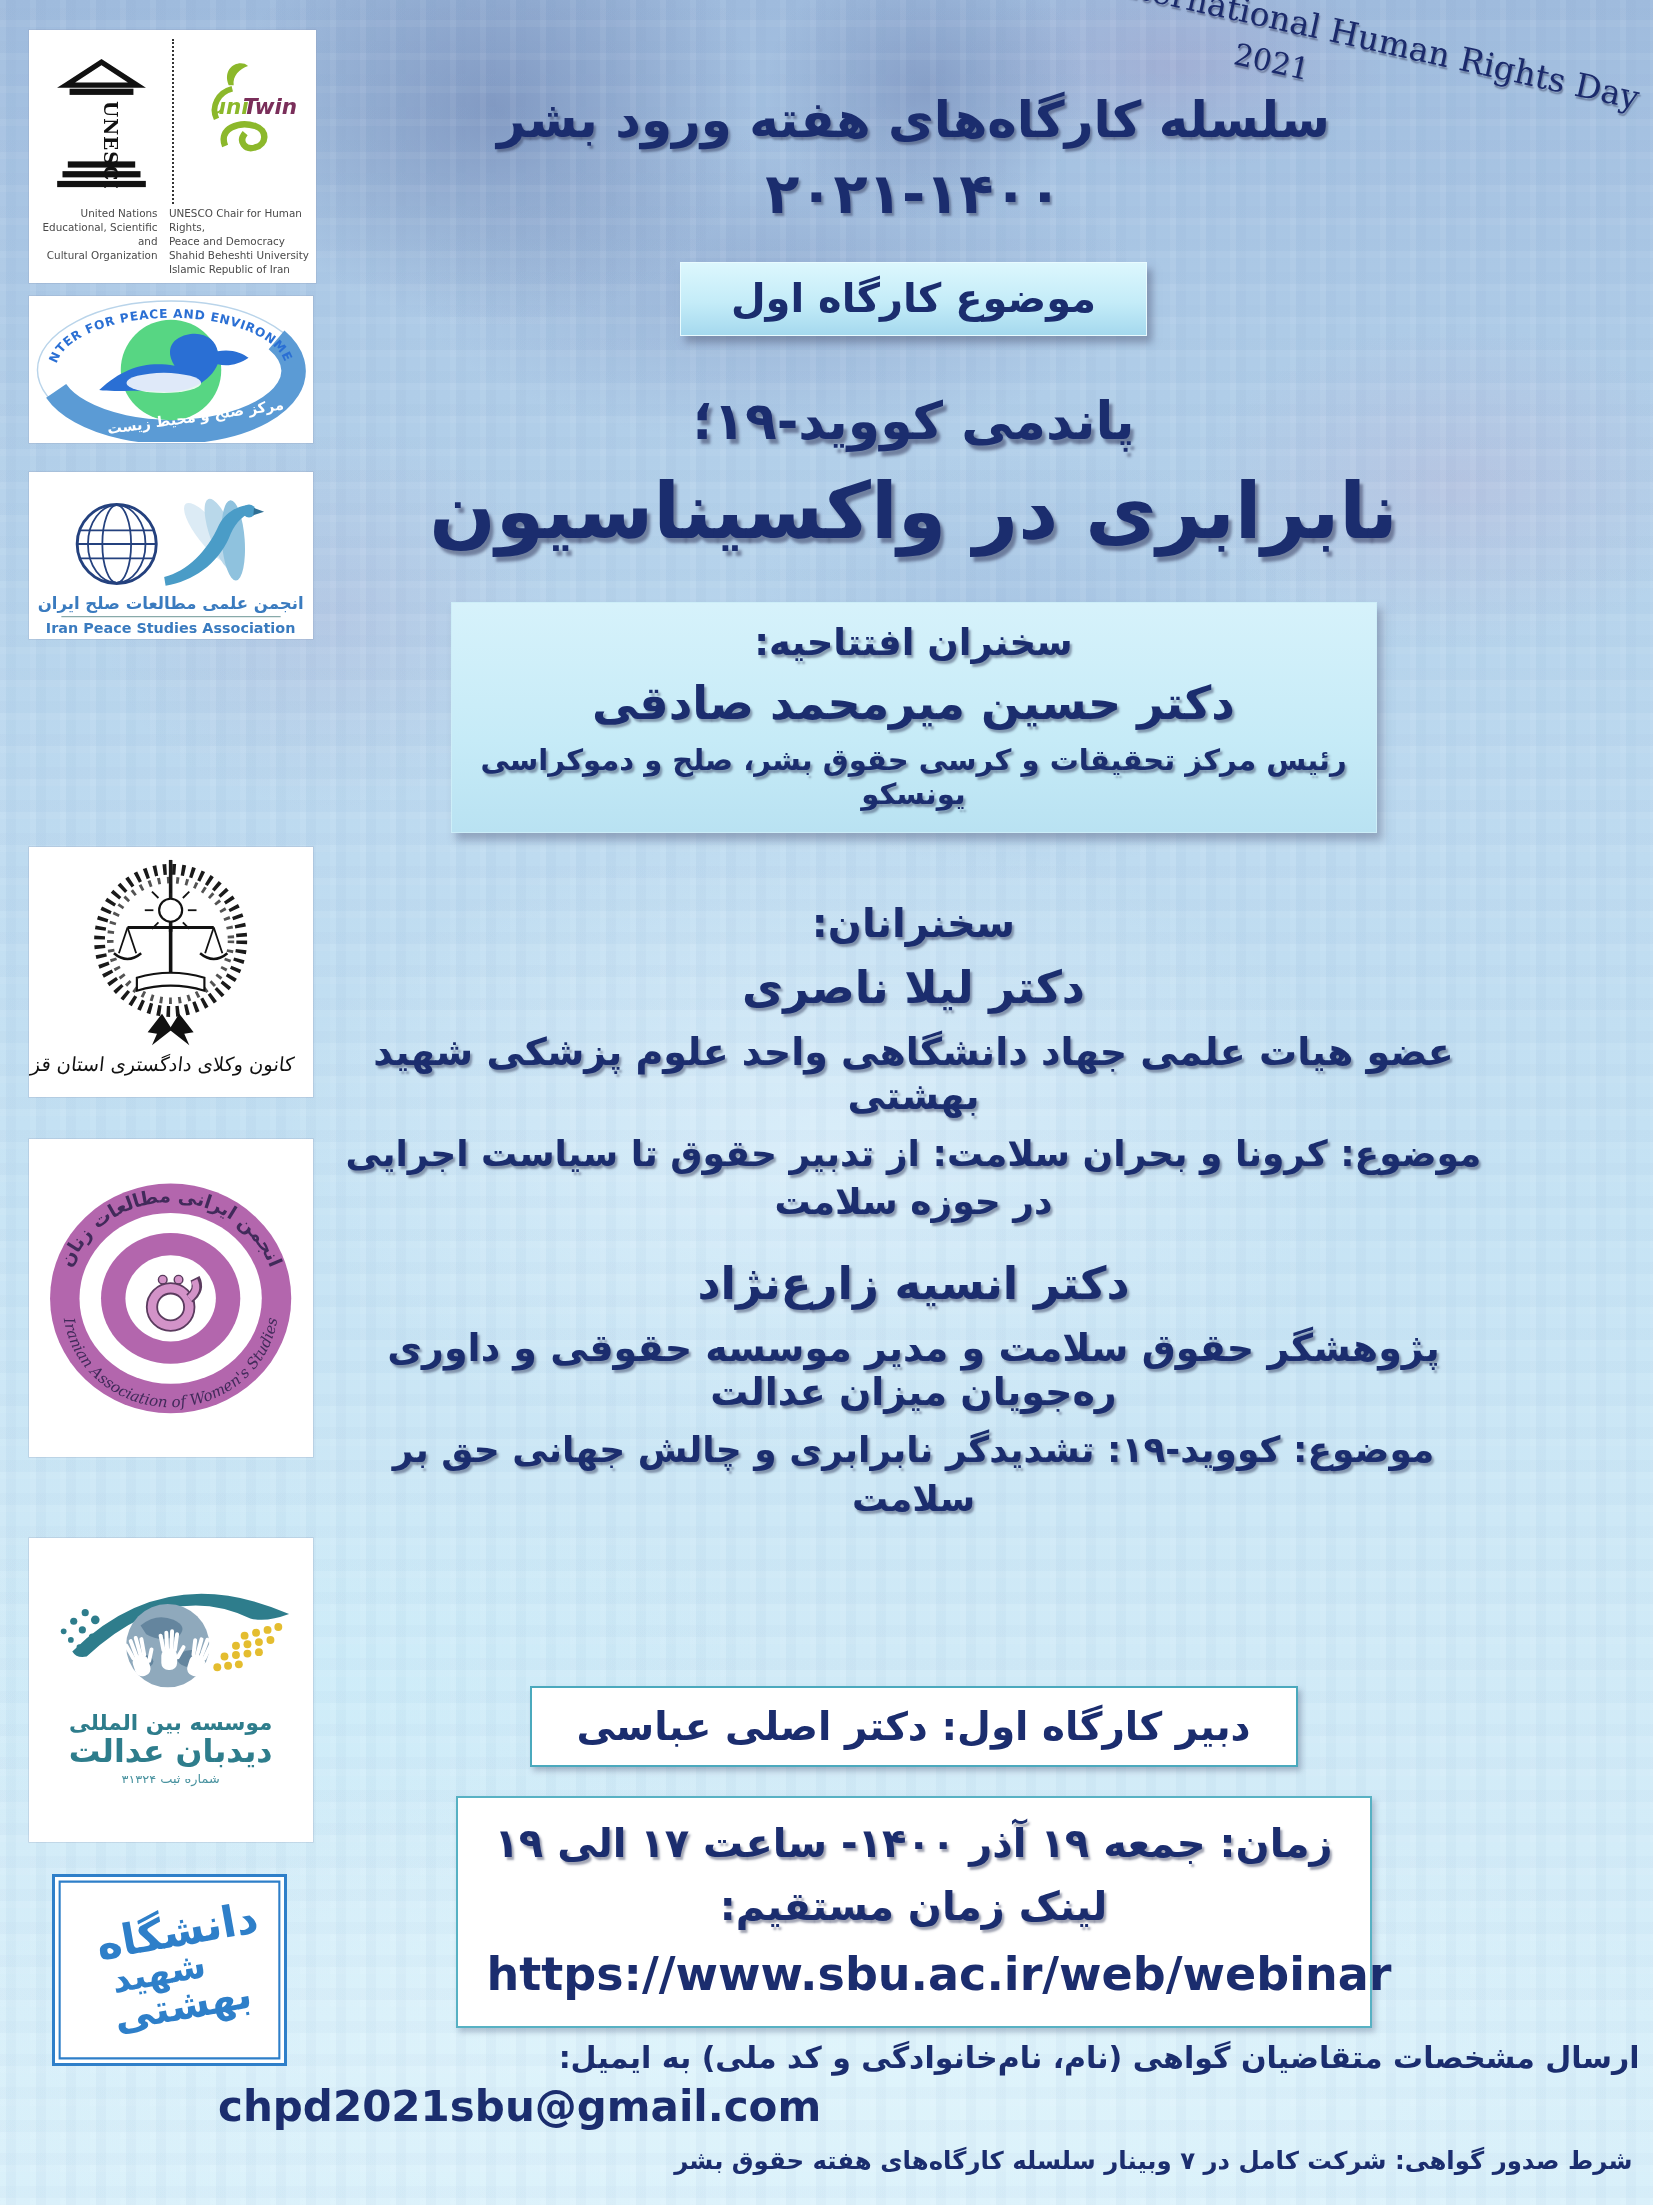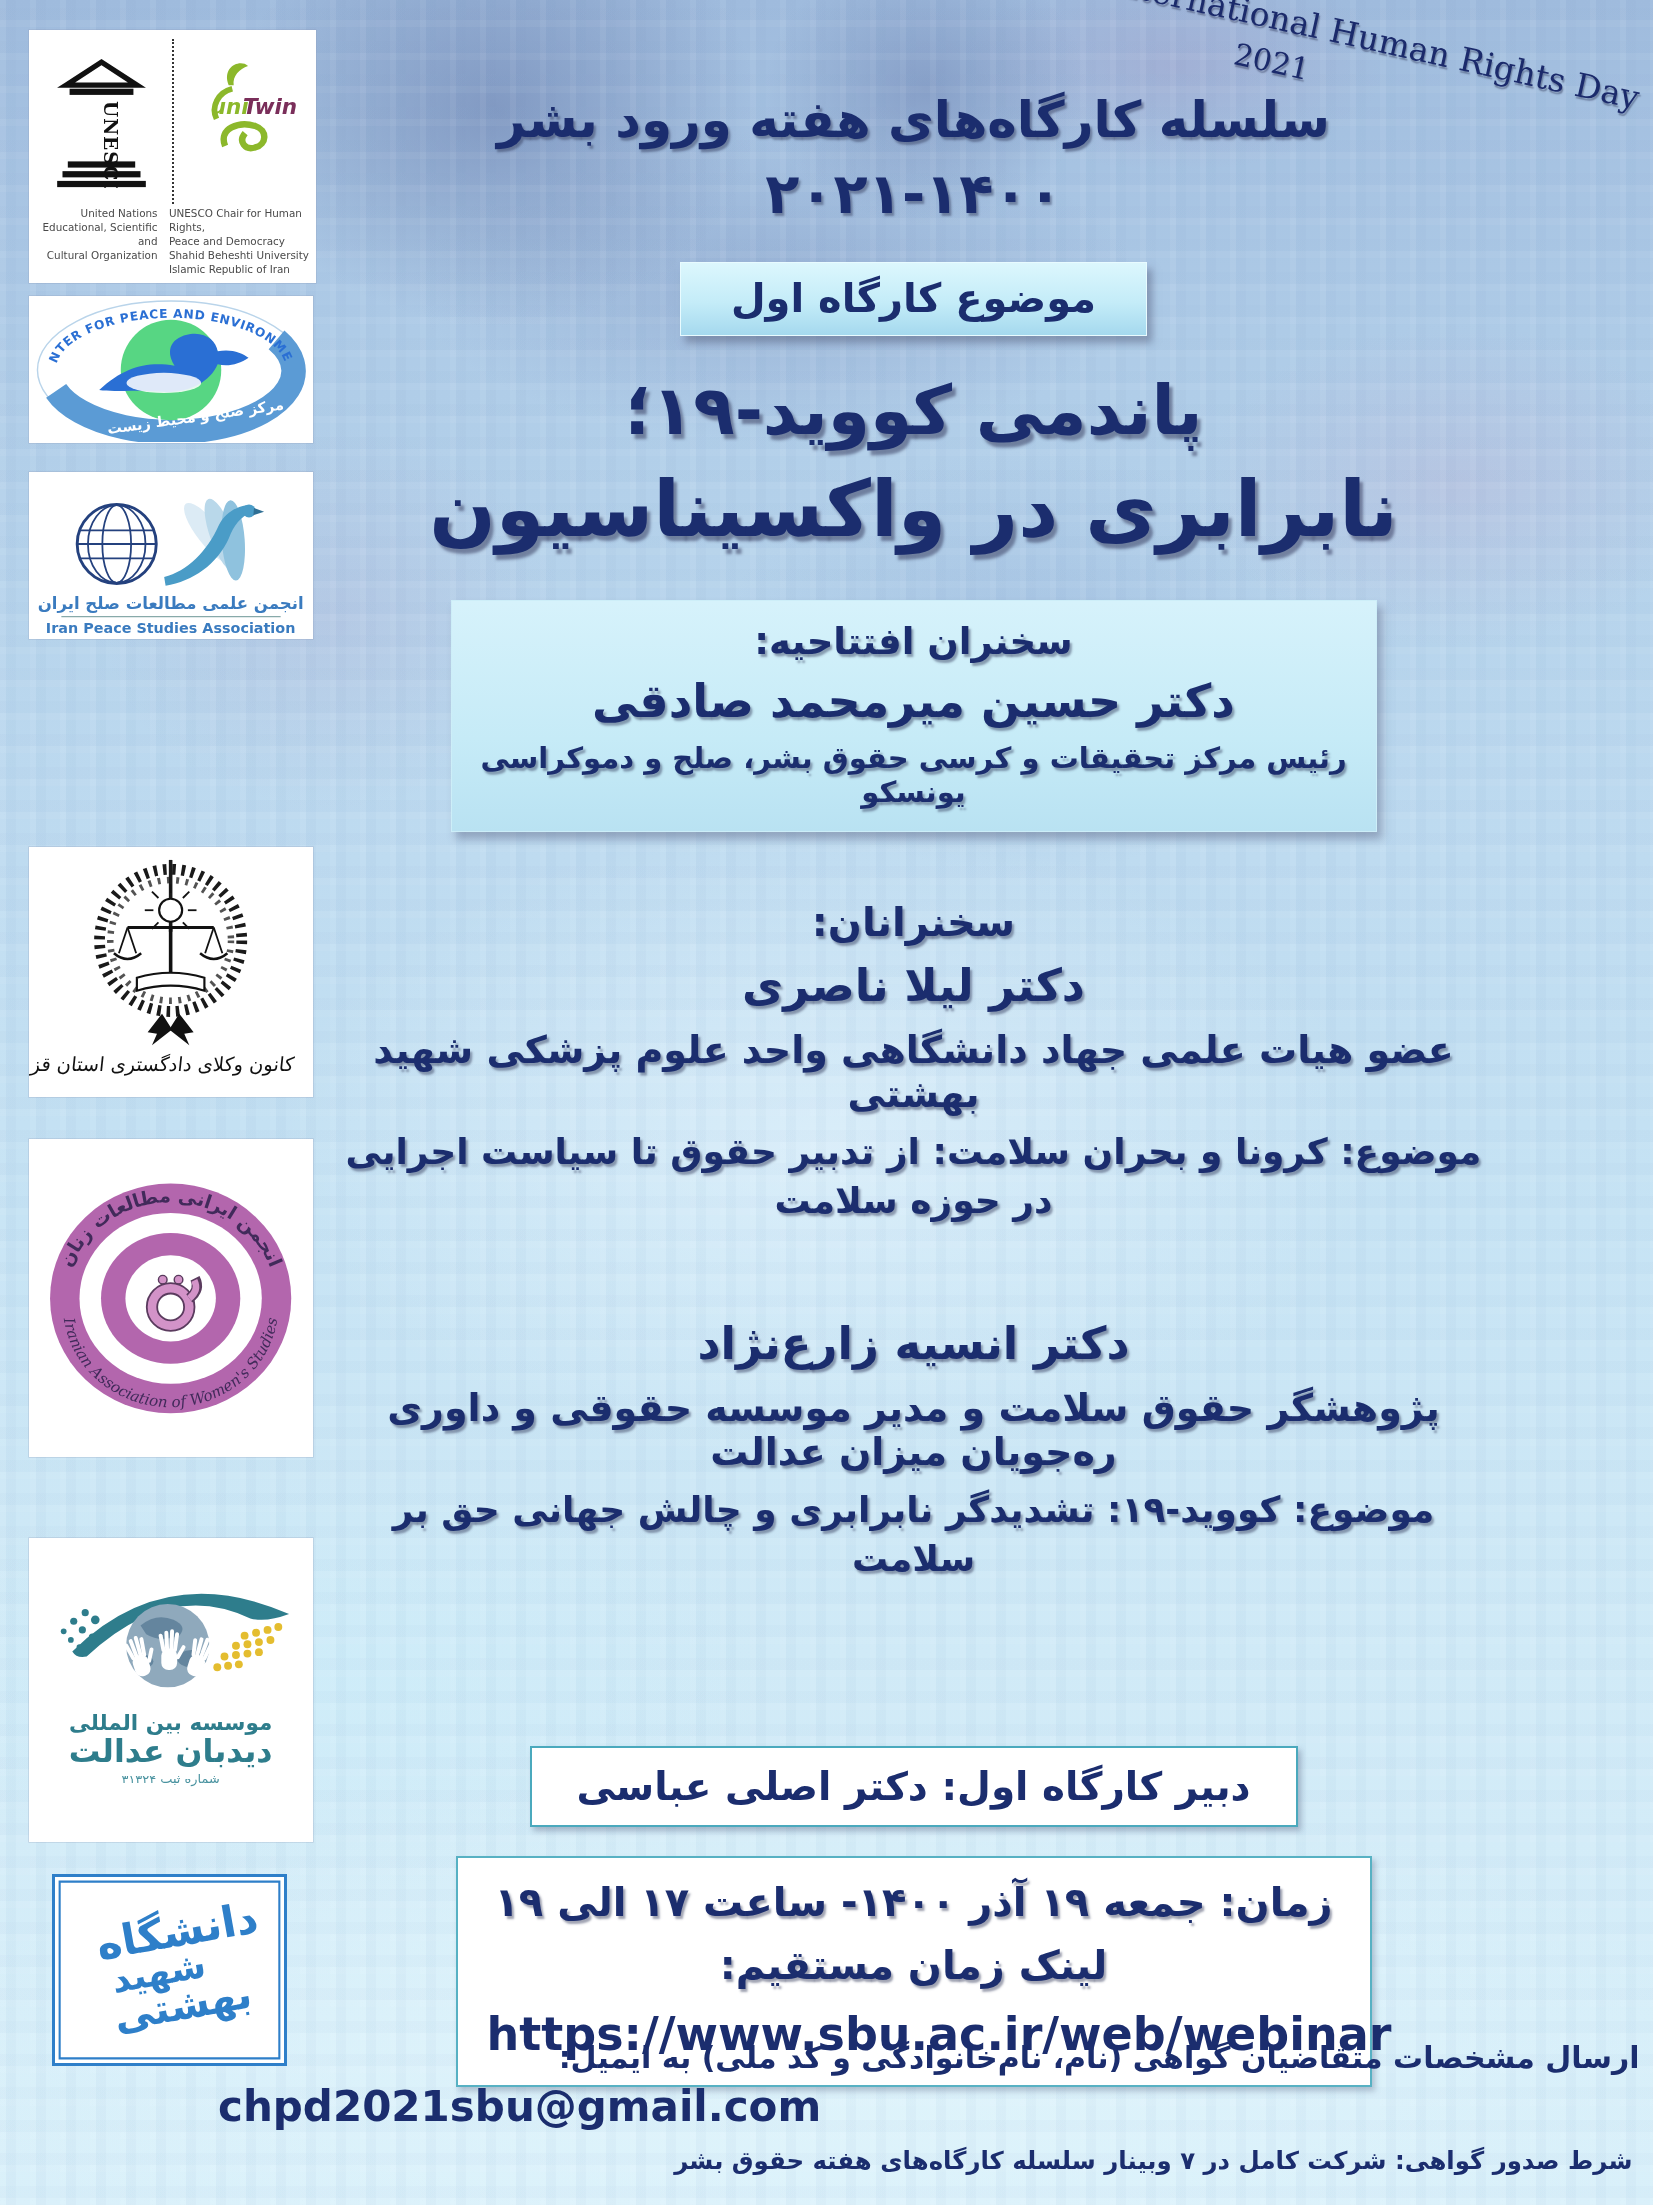--- a/index.html
+++ b/index.html
@@ -53,34 +53,34 @@
   #sbu .cal{color:#2e7fc9;font-weight:bold;direction:rtl;transform:rotate(-10deg);line-height:.95;text-align:center;}
   #sbu .cal .l1{font-size:43px;margin-left:29px;}
   #sbu .cal .l2{font-size:36px;margin-right:21.5px;}
   #sbu .cal .l3{font-size:40px;margin-left:14.4px;}
   
   #content{position:absolute;left:323px;top:92px;width:1181px;display:flex;flex-direction:column;align-items:center;text-align:center;}
   .h-title{font-size:50px;line-height:1.15;}
   .h-years{font-size:56px;margin-top:11.5px;letter-spacing:1.4px;}
   .tagbox{margin-top:36px;padding:11.5px 50px 14.4px;background:linear-gradient(180deg,#dcf7fd 0%,#c4ecf8 55%,#a5d9ee 100%);
     border:0.7px solid #e8fbff;box-shadow:5px 6.5px 7.2px rgba(90,100,130,.5);font-size:40px;}
-  .t1{font-size:68px;margin-top:38px;line-height:1.1;}
+  .t1{font-size:52px;margin-top:57px;line-height:1.1;}
   .t2{font-size:78px;margin-top:18.7px;line-height:1.1;}
   .openbox{margin-top:47px;width:926px;box-sizing:border-box;padding:18.7px 17px 21.5px;
     background:linear-gradient(180deg,#d6f2fb 0%,#c6ebf7 60%,#b9e2f2 100%);
     border:1.4px solid #cdeef8;box-shadow:5px 6.5px 8.6px rgba(90,100,130,.45);}
   .openbox .ol{font-size:37px;}
   .openbox .on{font-size:46px;margin-top:11.5px;}
   .openbox .or{font-size:29px;margin-top:13px;}
   .sp-label{font-size:40px;margin-top:67px;}
   .sp-name{font-size:45px;margin-top:14.4px;}
   .sp-role{font-size:38px;margin-top:16px;}
   .sp-topic{font-size:36px;margin-top:13px;line-height:1.25;}
   .sp-topic2{font-size:36px;margin-top:5.7px;}
-  .gap2{margin-top:96px;}
+  .gap2{margin-top:35px;}
   .secbox{margin-top:167px;width:768px;box-sizing:border-box;padding:16px 7.2px;background:#fff;
     border:2.2px solid #4aa9bd;box-shadow:2.9px 4.3px 5.7px rgba(90,100,130,.4);font-size:39px;}
   .schedbox{margin-top:29px;width:916px;box-sizing:border-box;padding:21.5px 29px 24.4px;background:#fff;
     border:2.9px solid #57b1c3;box-shadow:2.9px 4.3px 5.7px rgba(90,100,130,.35);}
   .schedbox .s1{font-size:40px;}
   .schedbox .s2{font-size:40px;margin-top:17px;}
   .schedbox .su{font-size:46px;margin-top:18.7px;direction:ltr;font-family:"DejaVu Sans",sans-serif;font-weight:bold;}
   
   #cert{position:absolute;right:14.4px;top:2040px;font-size:30px;}
   #email{position:absolute;left:218px;top:2082px;font-size:42px;font-weight:bold;color:#1b2d6e;font-family:"DejaVu Sans",sans-serif;}

